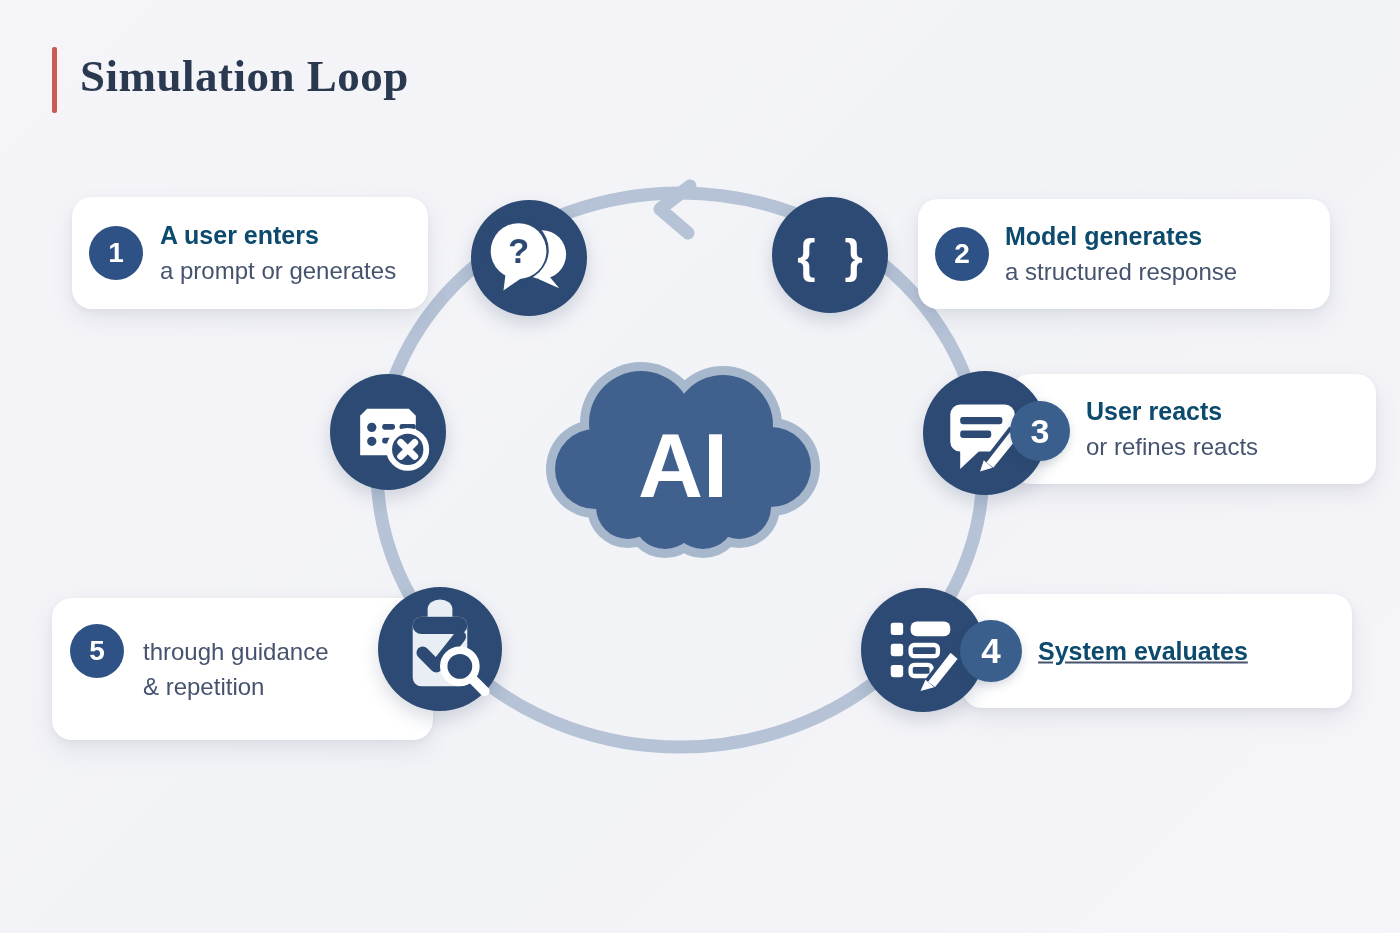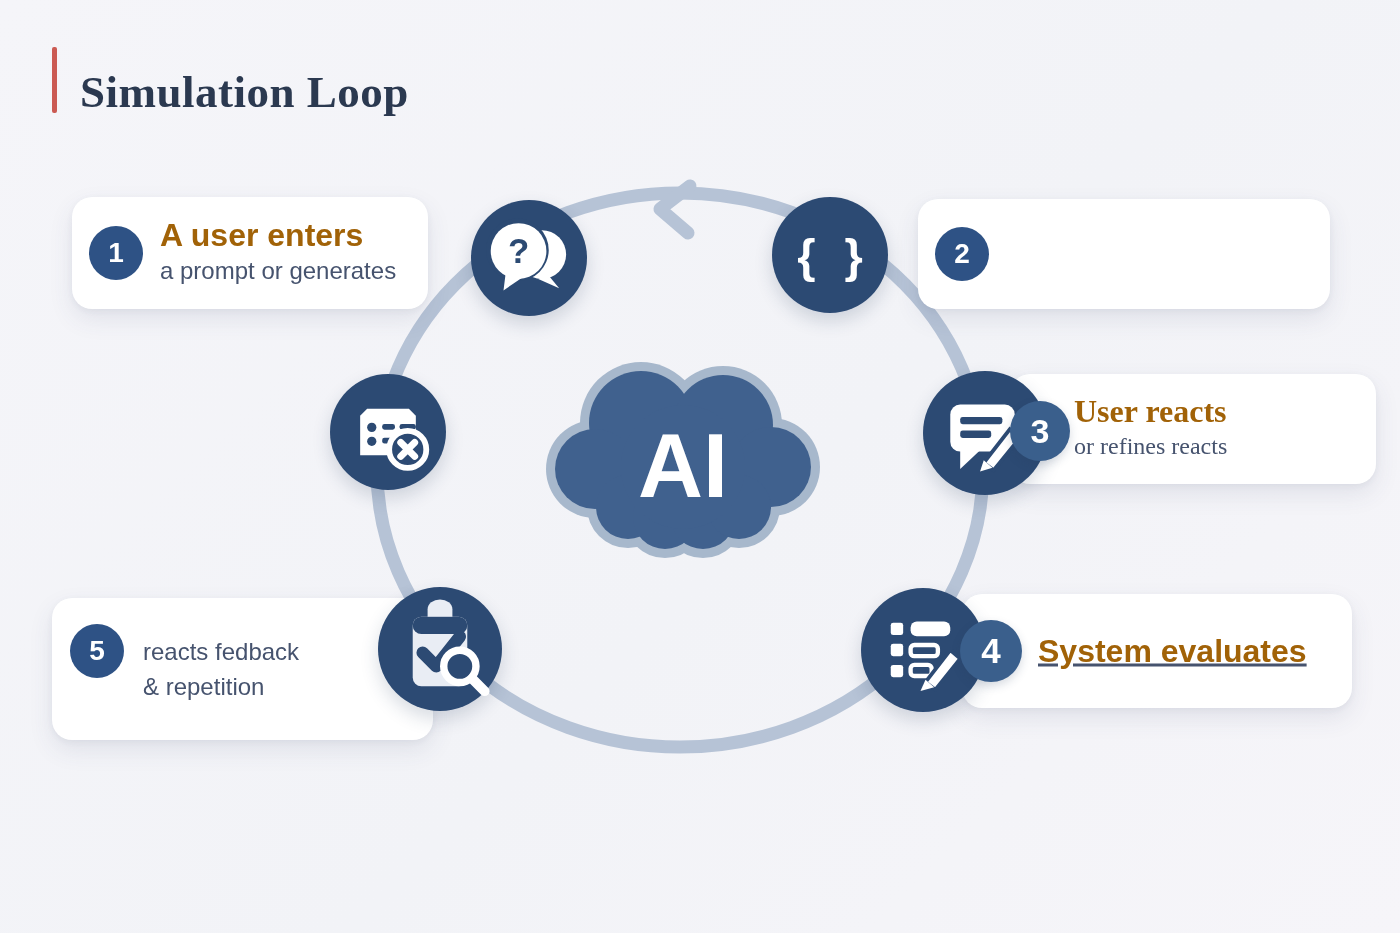--- a/index.html
+++ b/index.html
@@ -13,21 +13,21 @@
     margin:0 auto;
     background:linear-gradient(135deg,#f5f5f9 0%,#f2f3f7 55%,#f6f5f9 100%);
     overflow:hidden;
   }
   
   .accent-bar{
     position:absolute;left:52px;top:47px;width:5px;height:66px;
     background:#cb5a53;border-radius:2px;
   }
   .page-title{
-    position:absolute;left:80px;top:66px;
+    position:absolute;left:80px;top:50px;
     font-family:"Liberation Serif", serif;
     font-size:45px;font-weight:600;color:#2b3950;
     letter-spacing:0.5px;
   }
   
   .loop-svg{position:absolute;left:0;top:0;z-index:1;}
   
   .cloud-svg{position:absolute;left:533px;top:337px;z-index:2;}
   
   .card{
@@ -38,21 +38,21 @@
   .card .num-circle{
     position:absolute;width:54px;height:54px;border-radius:50%;
     background:#2e5285;color:#ffffff;
     display:flex;align-items:center;justify-content:center;
     font-size:28px;font-weight:700;
   }
   .card .card-text{
     position:absolute;top:50%;transform:translateY(-50%);
     font-size:24px;line-height:35px;color:#46536e;
   }
-  .card .card-title{font-weight:700;color:#a16207;font-size:32px;}
+  .card .card-title{font-weight:700;color:#0c4a6e;font-size:25px;}
   
   .icon-circle{
     position:absolute;border-radius:50%;
     background:#2c4a73;z-index:4;
     display:flex;align-items:center;justify-content:center;
     box-shadow:0 8px 18px rgba(40,60,95,0.18);
   }
   .badge-circle{
     position:absolute;border-radius:50%;
     background:#3a5f8c;z-index:5;color:#ffffff;
@@ -106,39 +106,43 @@
   <div class="card" style="left:72px;top:197px;width:356px;height:112px;">
     <div class="num-circle" style="left:17px;top:29px;">1</div>
     <div class="card-text" style="left:88px;">
       <div class="card-title">A user enters</div>
       <div>a prompt or generates</div>
     </div>
   </div>
 
   <div class="card" style="left:918px;top:199px;width:412px;height:110px;">
     <div class="num-circle" style="left:17px;top:28px;">2</div>
+    <div class="card-text" style="left:87px;">
+      <div class="card-title">Model generates</div>
+      <div>a structured response</div>
+    </div>
   </div>
 
   <div class="card" style="left:1010px;top:374px;width:366px;height:110px;">
-    <div class="card-text" style="left:64px;font-family:Liberation Serif, serif;">
+    <div class="card-text" style="left:76px;">
       <div class="card-title">User reacts</div>
       <div>or refines reacts</div>
     </div>
   </div>
 
   <div class="card" style="left:962px;top:594px;width:390px;height:114px;">
     <div class="card-text" style="left:76px;text-decoration:underline;">
       <div class="card-title">System evaluates</div>
     </div>
   </div>
 
   <div class="card" style="left:52px;top:598px;width:381px;height:142px;">
     <div class="num-circle" style="left:18px;top:26px;">5</div>
     <div class="card-text" style="left:91px;">
-      <div>reacts fedback</div>
+      <div>through guidance</div>
       <div>&amp; repetition</div>
     </div>
   </div>
 
   <div class="icon-circle" style="left:471px;top:200px;width:116px;height:116px;">
     <svg width="116" height="116" viewBox="0 0 100 100">
       <circle cx="61" cy="47" r="21" fill="#ffffff"></circle>
       <path d="M66 64 L76 76 L58 68 Z" fill="#ffffff"></path>
       <circle cx="40" cy="43" r="27" fill="#2c4a73"></circle>
       <circle cx="41" cy="44" r="24" fill="#ffffff"></circle>

